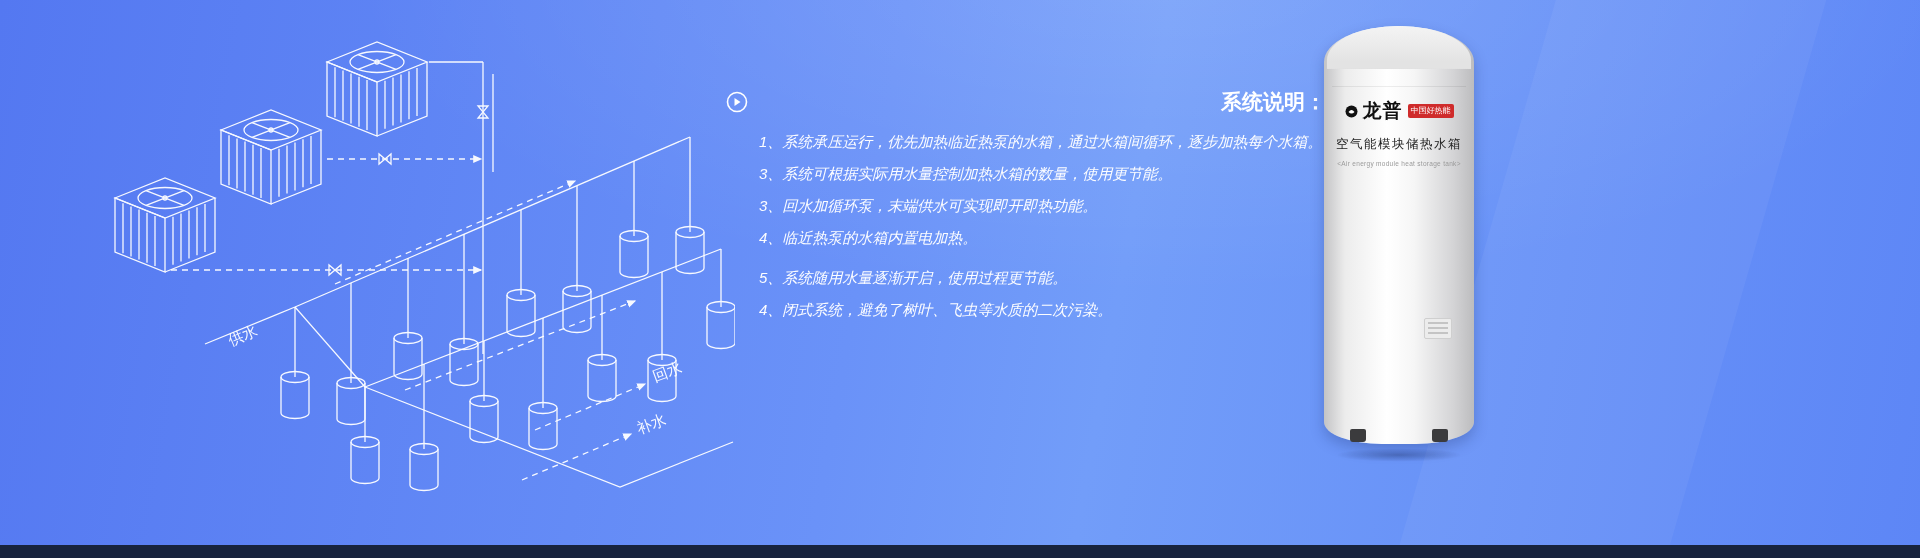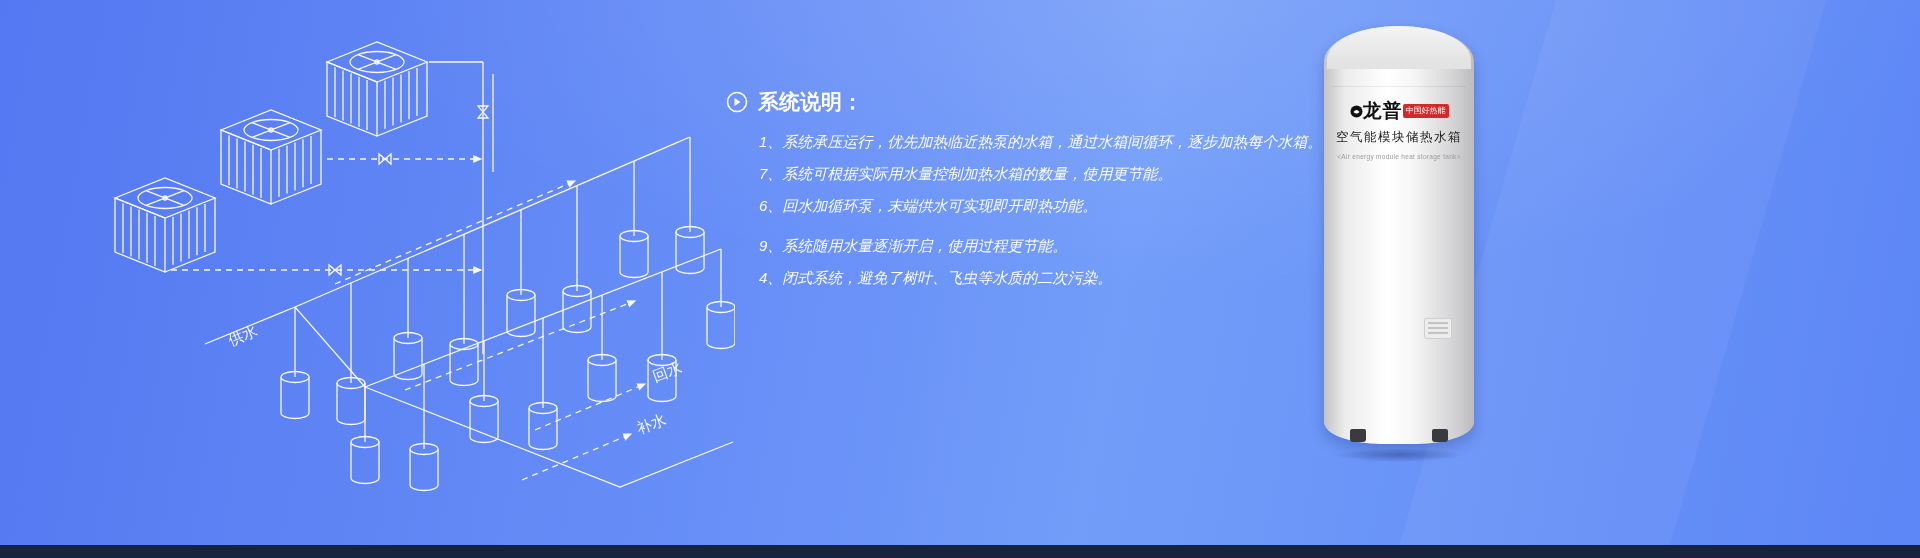--- a/index.html
+++ b/index.html
@@ -22,21 +22,21 @@
     position:absolute;left:0;bottom:0;width:100%;height:13px;
     background:#18243e;
   }
 
   
   .diagram{position:absolute;left:35px;top:22px;}
   .diagram text{font-size:15px;fill:#ffffff;opacity:.95;font-family:"Liberation Sans","DejaVu Sans",sans-serif;}
 
   
   .content{position:absolute;left:726px;top:84px;width:600px;color:#fff;}
-  .sec-title{display:flex;align-items:center;gap:10px;font-size:21px;font-weight:bold;margin:4px 0 10px 0;}
+  .sec-title{display:flex;align-items:center;gap:10px;font-size:21px;font-weight:bold;margin:4px 0 10px 0;justify-content:space-between;}
   .sec-title .bullet{width:22px;height:22px;flex:0 0 auto;display:block;}
   .sec-items{list-style:none;margin:0 0 8px 0;padding:0 0 0 33px;}
   .sec-items li{font-size:15px;line-height:32px;white-space:nowrap;color:rgba(255,255,255,0.98);font-style:italic;}
 
   
   .tank-wrap{position:absolute;left:1322px;top:26px;width:154px;height:432px;}
   .tank-shadow{
     position:absolute;left:-8px;bottom:-6px;width:170px;height:18px;border-radius:50%;
     background:radial-gradient(closest-side, rgba(10,20,60,0.30), rgba(10,20,60,0) 75%);
   }
@@ -47,21 +47,21 @@
     box-shadow:0 6px 14px rgba(20,35,90,0.25);
   }
   .tank-cap{
     position:absolute;left:3px;top:0;right:3px;height:42px;
     border-radius:72px 72px 0 0 / 34px 34px 0 0;
     background:linear-gradient(180deg,#f4f4f4 0%,#e3e3e3 85%);
     border-bottom:1px solid rgba(0,0,0,0.07);
   }
   .tank-seam{position:absolute;left:8px;right:8px;top:60px;height:1px;background:rgba(0,0,0,0.07);}
   .tank-labels{position:absolute;left:0;right:0;top:72px;text-align:center;color:#1b1b1b;}
-  .brand-row{display:flex;align-items:center;justify-content:center;margin-bottom:5px;}
+  .brand-row{display:flex;align-items:center;justify-content:center;gap:5px;margin-bottom:12px;}
   .brand-logo{width:13px;height:13px;display:block;}
   .brand-name{font-size:19px;font-weight:bold;letter-spacing:1px;color:#111;}
   .brand-badge{
     background:#cf2b2b;color:#fff;font-size:8px;line-height:10px;
     padding:2px 3px;border-radius:2px;max-width:40px;
   }
   .prod-name{font-size:12.5px;letter-spacing:1.5px;color:#222;margin-bottom:7px;}
   .prod-name-en{font-size:6.5px;color:#9a9a9a;letter-spacing:.3px;}
   .energy-label{
     position:absolute;right:22px;top:292px;width:26px;height:19px;
@@ -161,26 +161,27 @@
 
     <div class="sec-title">
       <svg class="bullet" viewBox="0 0 22 22">
         <circle cx="11" cy="11" r="9.5" stroke="#ffffff" stroke-width="1.6" fill="none"></circle>
         <path d="M8.5,7 L14.5,11 L8.5,15 Z" fill="#ffffff"></path>
       </svg>
       <span>系统说明：</span>
     </div>
     <ul class="sec-items">
       <li>1、系统承压运行，优先加热临近热泵的水箱，通过水箱间循环，逐步加热每个水箱。</li>
-      <li>7、系统可根据实际用水量控制加热水箱的数量，使用更节能。</li>
-      <li>6、回水加循环泵，末端供水可实现即开即热功能。</li>
+      <li>3、系统可根据实际用水量控制加热水箱的数量，使用更节能。</li>
+      <li>3、回水加循环泵，末端供水可实现即开即热功能。</li>
+      <li>4、临近热泵的水箱内置电加热。</li>
     </ul>
 
     <ul class="sec-items">
-      <li>9、系统随用水量逐渐开启，使用过程更节能。</li>
+      <li>5、系统随用水量逐渐开启，使用过程更节能。</li>
       <li>4、闭式系统，避免了树叶、飞虫等水质的二次污染。</li>
     </ul>
   </div>
 
   <div class="tank-wrap">
     <div class="tank-shadow"></div>
     <div class="tank">
       <div class="tank-cap"></div>
       <div class="tank-seam"></div>
       <div class="tank-labels">

